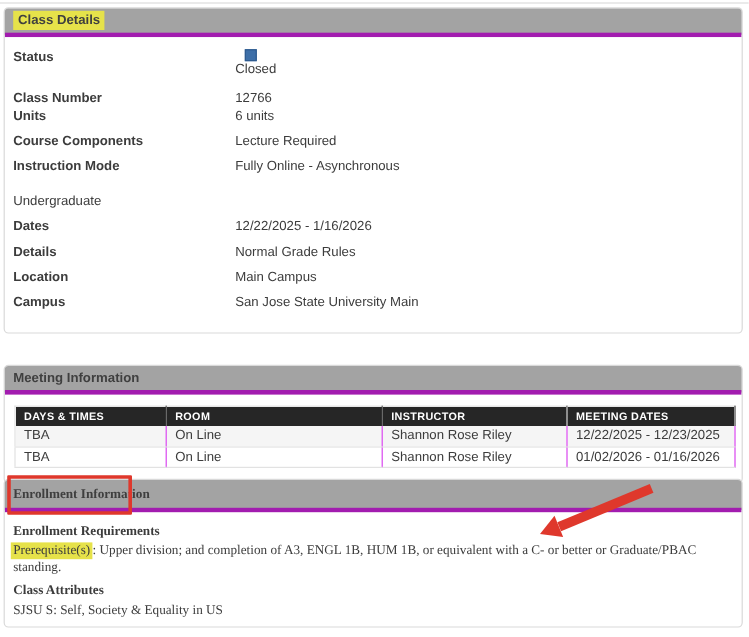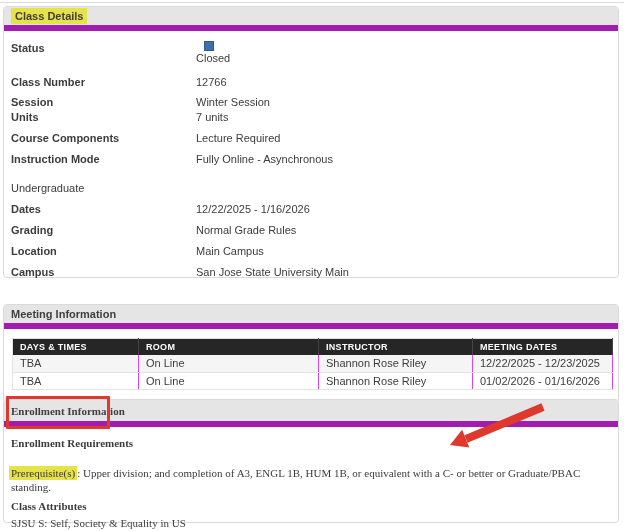--- a/index.html
+++ b/index.html
@@ -8,21 +8,21 @@
     position:relative; overflow:hidden; background:#ffffff;
     font-family:"Liberation Sans", sans-serif; color:#3c3c3c;
   }
   .top-divider { position:absolute; left:0; top:2px; width:624px; height:1px; background:#dcdcdc; }
 
   .section {
     position:absolute; left:3px; width:616px; background:#fff;
     border:1px solid #d9d9d9; border-radius:4px;
   }
   .section-header {
-    height:24px; background:#e5e5e5; border-bottom:6px solid #a21caf;
+    height:24px; background:#a3a3a3; border-bottom:4px solid #a21caf;
     border-radius:3px 3px 0 0; display:flex; align-items:center;
     padding-left:7px; font-size:11px; font-weight:bold; color:#3f3f3f;
   }
   .hl { background:#e6e24a; padding:2px 4px; }
 
   
   #class-details { top:6px; height:272px; }
   .cd-row { display:flex; font-size:11px; line-height:14px; padding-left:7px; }
   .cd-label { width:185px; font-weight:bold; }
   .cd-value { display:flex; align-items:center;flex-direction:column; }
@@ -50,21 +50,21 @@
     border-bottom:1px solid #e2e2e2; color:#3c3c3c; white-space:nowrap; overflow:hidden;margin-left:36px;
   }
   .meet-table tr.odd td { background:#f5f5f5; }
 
   
   #enrollment { top:399px; height:124px;font-family:Liberation Serif, serif; }
   #enrollment .section-header { height:27px; }
   .en-body { padding-left:7px; font-size:11px; line-height:14px; }
   .en-heading { font-weight:bold; }
   .en-heading.first { margin-top:9px; }
-  .en-line-prereq { margin-top:16px; }
+  .en-line-prereq { margin-top:2px; }
   .en-heading.attrs { margin-top:5px; }
   .en-attr1 { margin-top:3px; }
   .en-attr2 { margin-top:2px; }
   .prq-hl { background:#e6e24a; padding:1px 2px 1px 2px; margin-left:-2px; }
 
   
   .red-box {
     position:absolute; left:6px; top:396px; width:104px; height:33px;
     border:3px solid #df382c; border-radius:1px; z-index:6; pointer-events:none;
   }
@@ -84,45 +84,41 @@
     <div class="cd-label">Status</div>
     <div class="cd-value">
       <span class="status-square"></span>
       <span>Closed</span>
     </div>
   </div>
   <div class="cd-row m10">
     <div class="cd-label">Class Number</div>
     <div class="cd-value">12766</div>
   </div>
-  <div class="cd-row m6">
-    <div class="cd-label">Session</div>
-    <div class="cd-value">Winter Session</div>
-  </div>
   <div class="cd-row m1">
     <div class="cd-label">Units</div>
-    <div class="cd-value">7 units</div>
+    <div class="cd-value">6 units</div>
   </div>
   <div class="cd-row m7">
     <div class="cd-label">Course Components</div>
     <div class="cd-value">Lecture Required</div>
   </div>
   <div class="cd-row m7">
     <div class="cd-label">Instruction Mode</div>
     <div class="cd-value">Fully Online - Asynchronous</div>
   </div>
   <div class="cd-row m15">
     <div class="cd-value">Undergraduate</div>
   </div>
   <div class="cd-row m7">
     <div class="cd-label">Dates</div>
     <div class="cd-value">12/22/2025 - 1/16/2026</div>
   </div>
   <div class="cd-row m7">
-    <div class="cd-label">Grading</div>
+    <div class="cd-label">Details</div>
     <div class="cd-value">Normal Grade Rules</div>
   </div>
   <div class="cd-row m7">
     <div class="cd-label">Location</div>
     <div class="cd-value">Main Campus</div>
   </div>
   <div class="cd-row m7">
     <div class="cd-label">Campus</div>
     <div class="cd-value">San Jose State University Main</div>
   </div>

